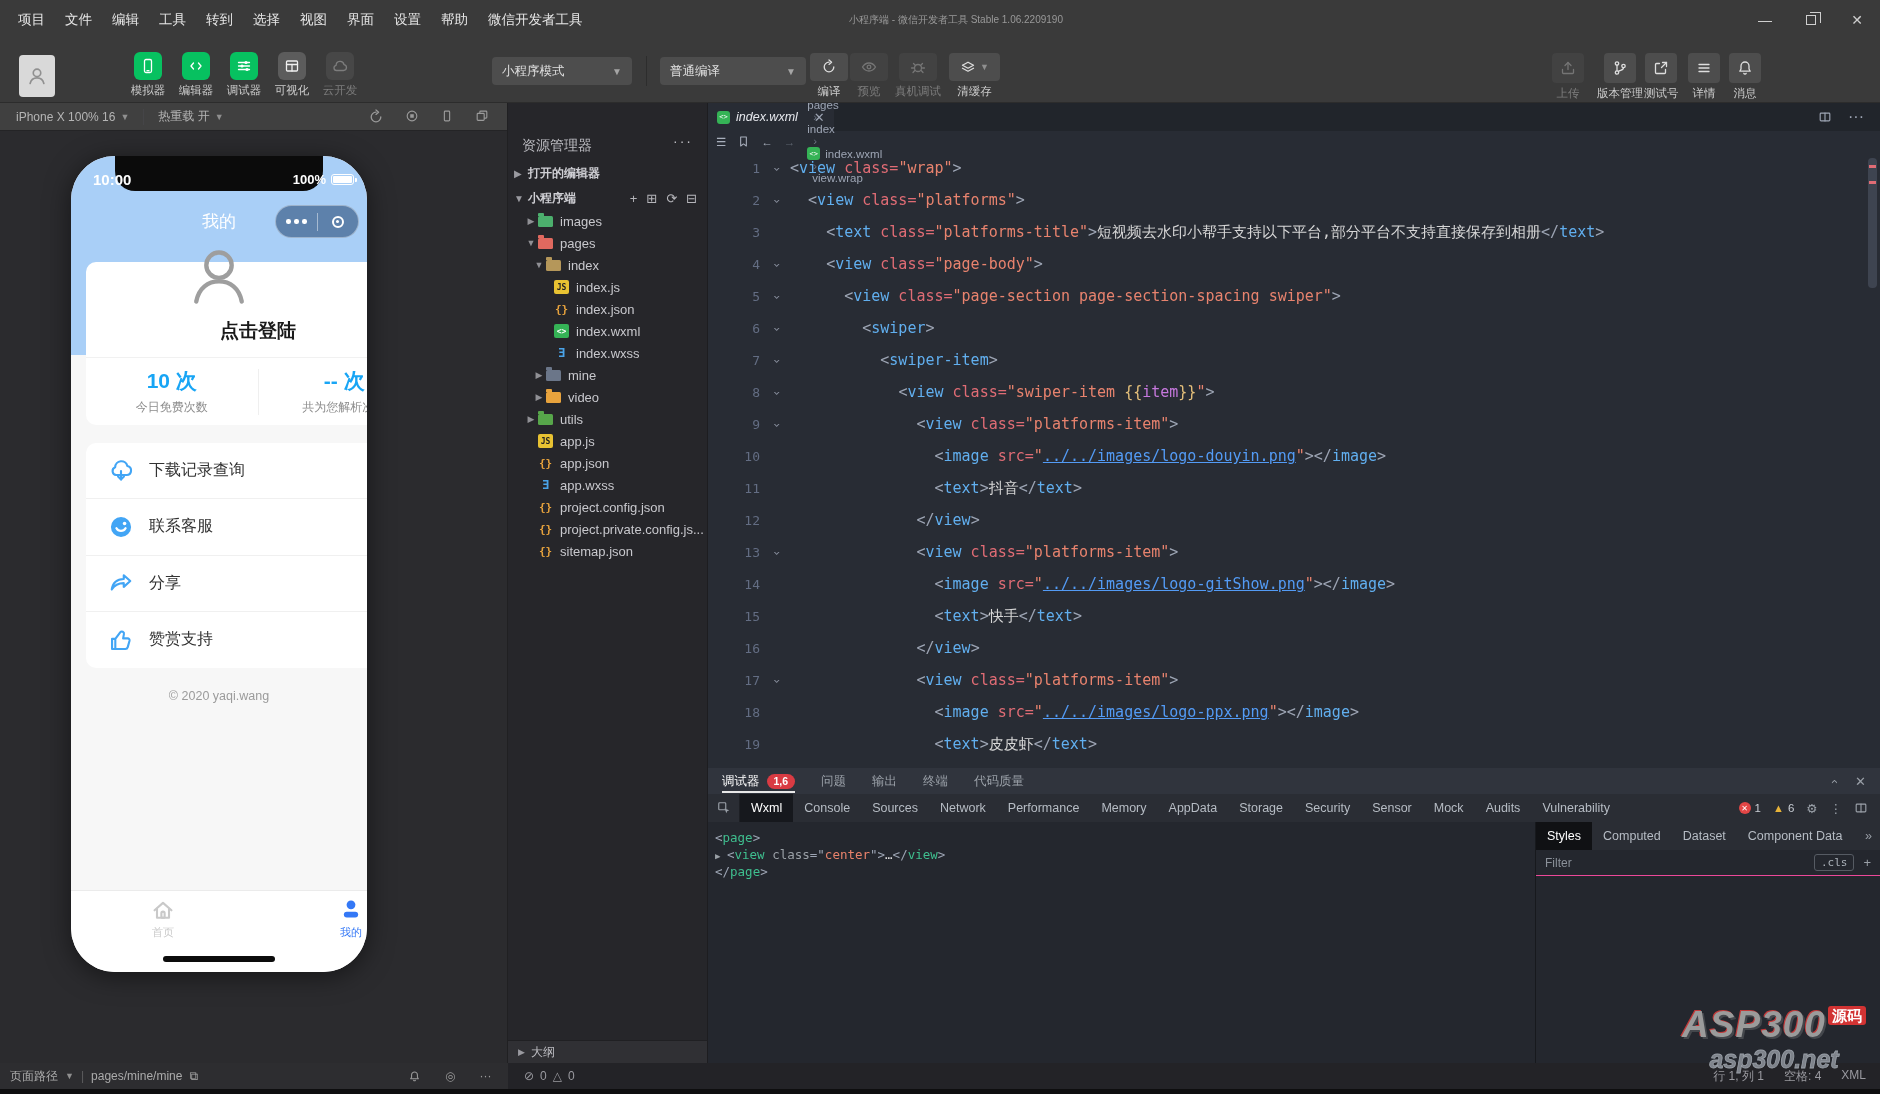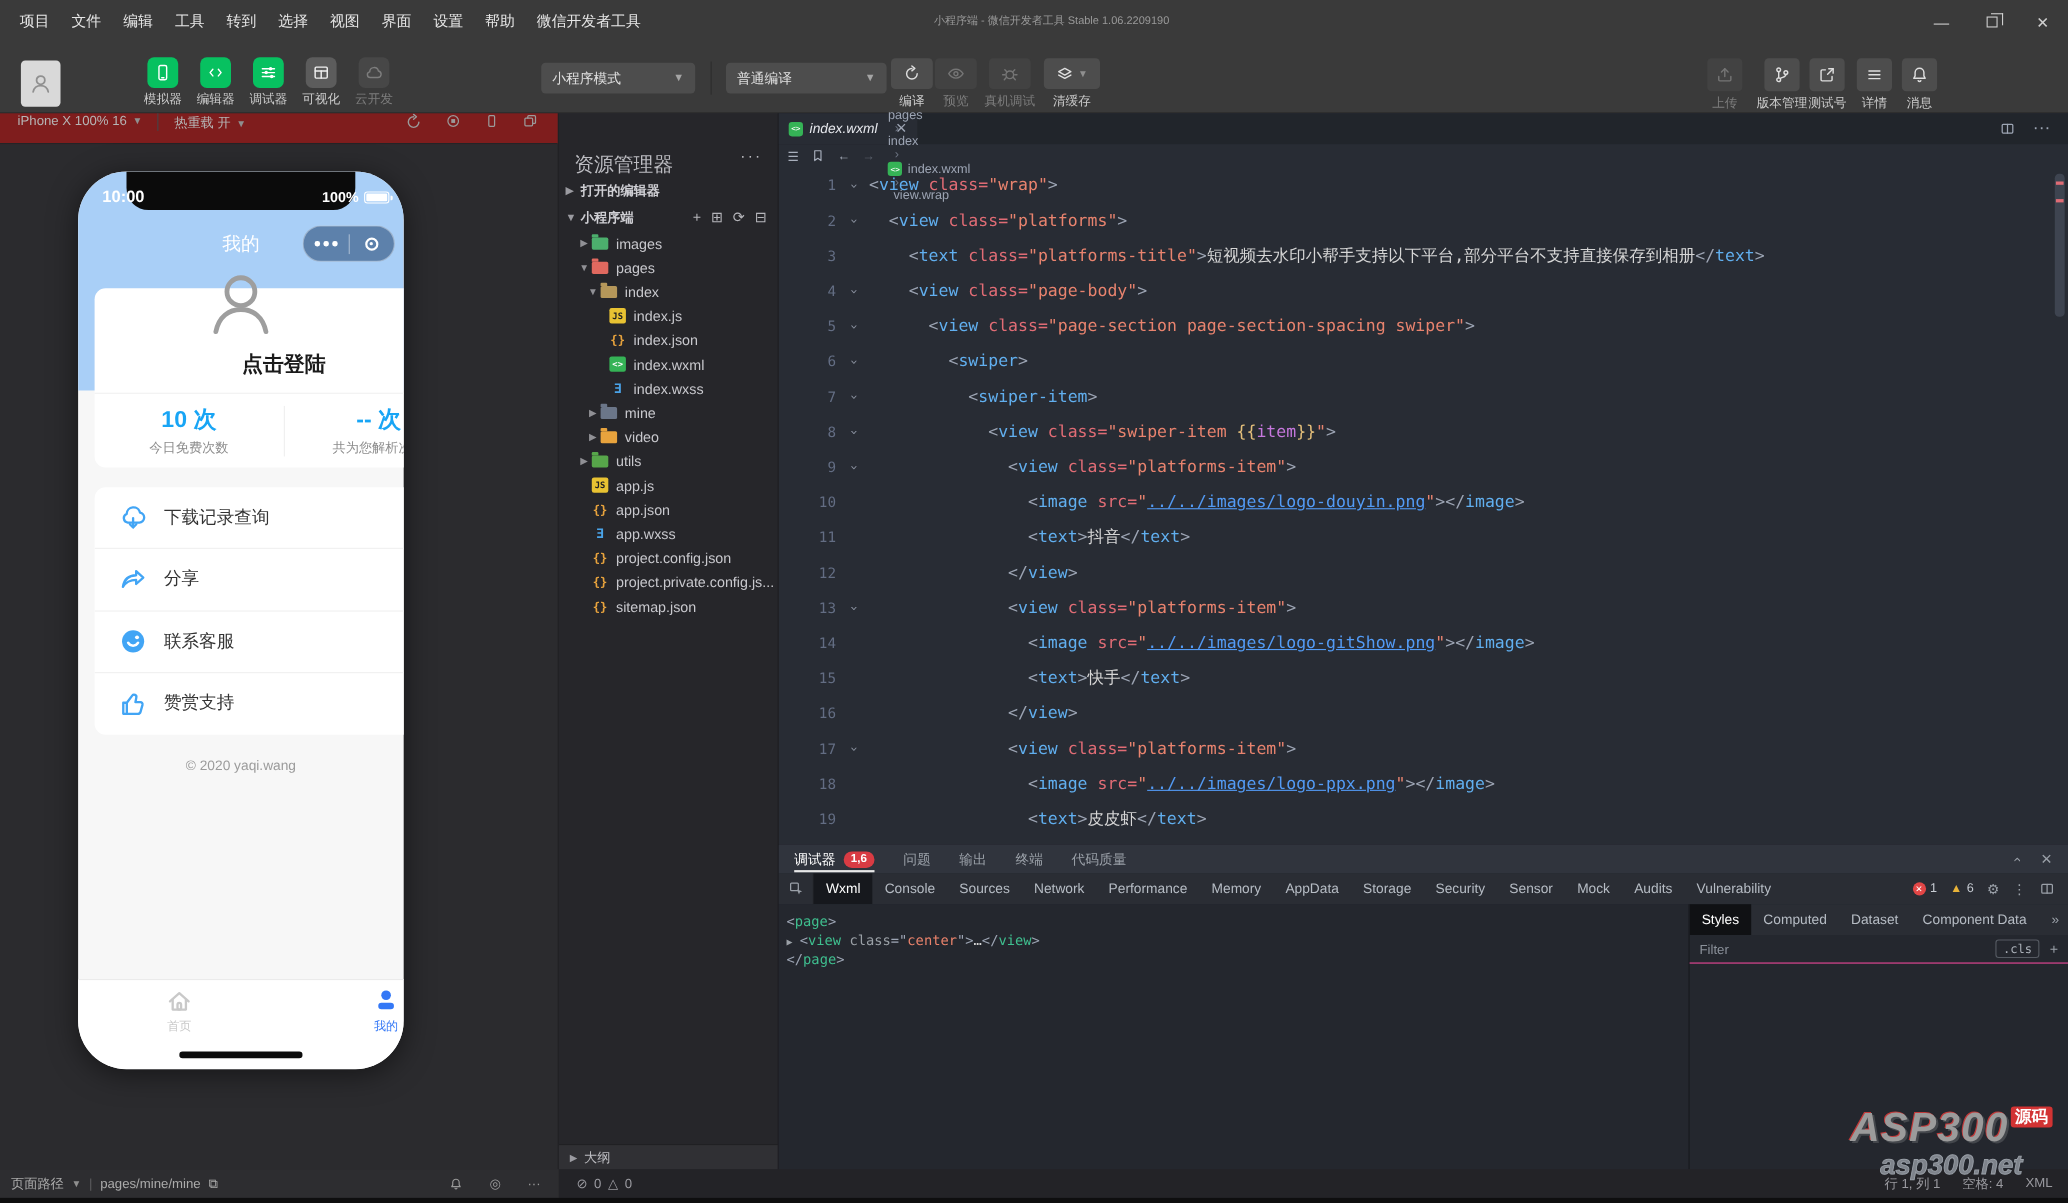--- a/index.html
+++ b/index.html
@@ -37,21 +37,21 @@
   .tb-act .mlabel { margin-top:3px; font-size:11.5px; color:#cccccc; white-space:nowrap; }
   .tb-act.disabled .mlabel { color:#7d7d7d; }
   .tb-right { position:absolute; top:13px; display:flex; flex-direction:column; align-items:center; }
   .rbtn { width:32px; height:30px; border-radius:4px; background:#4d4d4d; color:#dedede; display:flex; align-items:center; justify-content:center; }
   .tb-right.disabled .rbtn { background:#424242; color:#757575; }
   .tb-right .mlabel { margin-top:3px; font-size:11.5px; color:#cccccc; white-space:nowrap; }
   .tb-right.disabled .mlabel { color:#7d7d7d; }
 
   
   .sim { position:absolute; left:0; top:103px; width:508px; bottom:31px; background:#2b2b2e; border-right:1px solid #202022; }
-  .sim-toolbar { height:28px; background:#7f1d1d; border-bottom:1px solid #242426; display:flex; align-items:flex-start; font-size:12px; color:#b5b5b5; padding-left:16px; }
+  .sim-toolbar { height:28px; background:#404040; border-bottom:1px solid #242426; display:flex; align-items:center; font-size:12px; color:#b5b5b5; padding-left:16px; }
   .sim-tb-item { display:flex; align-items:center; gap:5px; }
   .sim-tb-div { width:1px; height:16px; background:#454548; margin:0 14px; }
   .sim-tb-icons { margin-left:auto; display:flex; gap:21px; padding-right:18px; color:#9a9a9a; }
   .caret-sm { font-size:9px; color:#8f8f8f; }
 
   
   .phone { position:absolute; left:71px; top:53px; width:296px; height:816px; background:#f7f7f7; border-radius:44px; overflow:hidden; box-shadow:0 4px 26px rgba(0,0,0,.5); }
   .ph-blue { position:absolute; left:0; top:0; width:100%; height:199px; background:#a9cff7; }
   .ph-notch { position:absolute; top:0; left:50%; transform:translateX(-50%); width:208px; height:35px; background:#0b0b0b; border-radius:0 0 20px 20px; z-index:6; }
   .ph-time { position:absolute; left:22px; top:15px; color:#fff; font-weight:bold; font-size:15px; z-index:7; }
@@ -84,21 +84,21 @@
   .ph-tabbar { position:absolute; left:0; top:734px; width:100%; height:82px; background:#fff; border-top:1px solid #ebebeb; }
   .ph-tab { position:absolute; top:6px; width:80px; display:flex; flex-direction:column; align-items:center; }
   .ph-tab .tic { width:26px; height:26px; }
   .ph-tab .tlb { font-size:11px; margin-top:2px; }
   .ph-tab.inactive { color:#c9c9c9; }
   .ph-tab.active { color:#3478f6; }
   .ph-homebar { position:absolute; left:50%; transform:translateX(-50%); top:800px; width:112px; height:6px; border-radius:3px; background:#0c0c0c; z-index:4; }
 
   
   .explorer { position:absolute; left:508px; top:103px; width:200px; bottom:31px; background:#26262a; border-right:1px solid #1d1d20; color:#c3c3c8; }
-  .exp-title { position:absolute; left:14px; top:34px; font-size:18px; color:#bcbcc1; }
+  .exp-title { position:absolute; left:14px; top:34px; font-size:14px; color:#bcbcc1; }
   .exp-title-dots { position:absolute; right:14px; top:30px; color:#bcbcc1; font-size:14px; letter-spacing:2px; }
   .exp-sec { position:absolute; left:0; width:100%; height:24px; display:flex; align-items:center; padding-left:6px; font-size:12px; font-weight:bold; color:#cfcfd4; }
   .exp-sec .arr { width:14px; font-size:10px; color:#9a9aa0; }
   .exp-sec-icons { margin-left:auto; display:flex; gap:9px; padding-right:10px; color:#b5b5ba; font-weight:normal; font-size:13px; }
   .tree { position:absolute; left:0; top:107px; width:100%; }
   .tree-row { height:22px; display:flex; align-items:center; font-size:13px; color:#c8c8cd; white-space:nowrap; }
   .tree-arr { width:14px; text-align:center; font-size:9px; color:#909095; flex:none; }
   .fo { width:15px; height:11px; border-radius:1.5px; position:relative; margin-right:7px; flex:none; }
   .fo::before { content:""; position:absolute; top:-3px; left:0; width:6px; height:3px; border-radius:1px 1px 0 0; background:inherit; }
   .fi { width:15px; height:14px; display:inline-flex; align-items:center; justify-content:center; font-size:8px; font-weight:bold; border-radius:2px; margin-right:7px; flex:none; font-family:"DejaVu Sans Mono",monospace; }
@@ -459,34 +459,34 @@
                 <path d="M5 10.5h6.5a2.8 2.8 0 0 0 .4-5.55 3.8 3.8 0 0 0-7.5.75A2.5 2.5 0 0 0 5 10.5z"></path>
                 <line x1="8" y1="8" x2="8" y2="13"></line>
                 <polyline points="6.2,11.4 8,13.3 9.8,11.4"></polyline>
               </svg>
             </span>
             <span class="tx">下载记录查询</span>
           </div>
           <div class="ph-mrow">
             <span class="ic">
               <svg viewBox="0 0 16 16" width="26" height="26" fill="none" stroke="currentColor" stroke-width="1.3" stroke-linecap="round" stroke-linejoin="round">
-                <path d="M9.7 3.2l4 3.6-4 3.6V8.1C6.4 8.1 4 9.3 2.3 12 2.9 8 5.6 5.6 9.7 5.5z"></path>
-              </svg>
-            </span>
-            <span class="tx">分享</span>
-          </div>
-          <div class="ph-mrow">
-            <span class="ic">
-              <svg viewBox="0 0 16 16" width="26" height="26" fill="none" stroke="currentColor" stroke-width="1.3" stroke-linecap="round" stroke-linejoin="round">
                 <circle cx="8" cy="8" r="6.2" fill="currentColor" stroke="none"></circle>
                 <path d="M5.2 8.8a3.2 3.2 0 0 0 5.6 0" stroke="#fff" stroke-width="1.4"></path>
                 <circle cx="10.2" cy="5.8" r="1.1" fill="#fff" stroke="none"></circle>
               </svg>
             </span>
             <span class="tx">联系客服</span>
+          </div>
+          <div class="ph-mrow">
+            <span class="ic">
+              <svg viewBox="0 0 16 16" width="26" height="26" fill="none" stroke="currentColor" stroke-width="1.3" stroke-linecap="round" stroke-linejoin="round">
+                <path d="M9.7 3.2l4 3.6-4 3.6V8.1C6.4 8.1 4 9.3 2.3 12 2.9 8 5.6 5.6 9.7 5.5z"></path>
+              </svg>
+            </span>
+            <span class="tx">分享</span>
           </div>
           <div class="ph-mrow">
             <span class="ic">
               <svg viewBox="0 0 16 16" width="26" height="26" fill="none" stroke="currentColor" stroke-width="1.3" stroke-linecap="round" stroke-linejoin="round">
                 <path d="M4.5 7.3v6.2M2.5 13.5h8.2a1.5 1.5 0 0 0 1.45-1.1l1.1-3.9A1.2 1.2 0 0 0 12.1 7H9.3l.5-2.6A1.3 1.3 0 0 0 7.5 3.3L4.5 7.3H2.5v6.2z"></path>
               </svg>
             </span>
             <span class="tx">赞赏支持</span>
           </div>
         </div>

